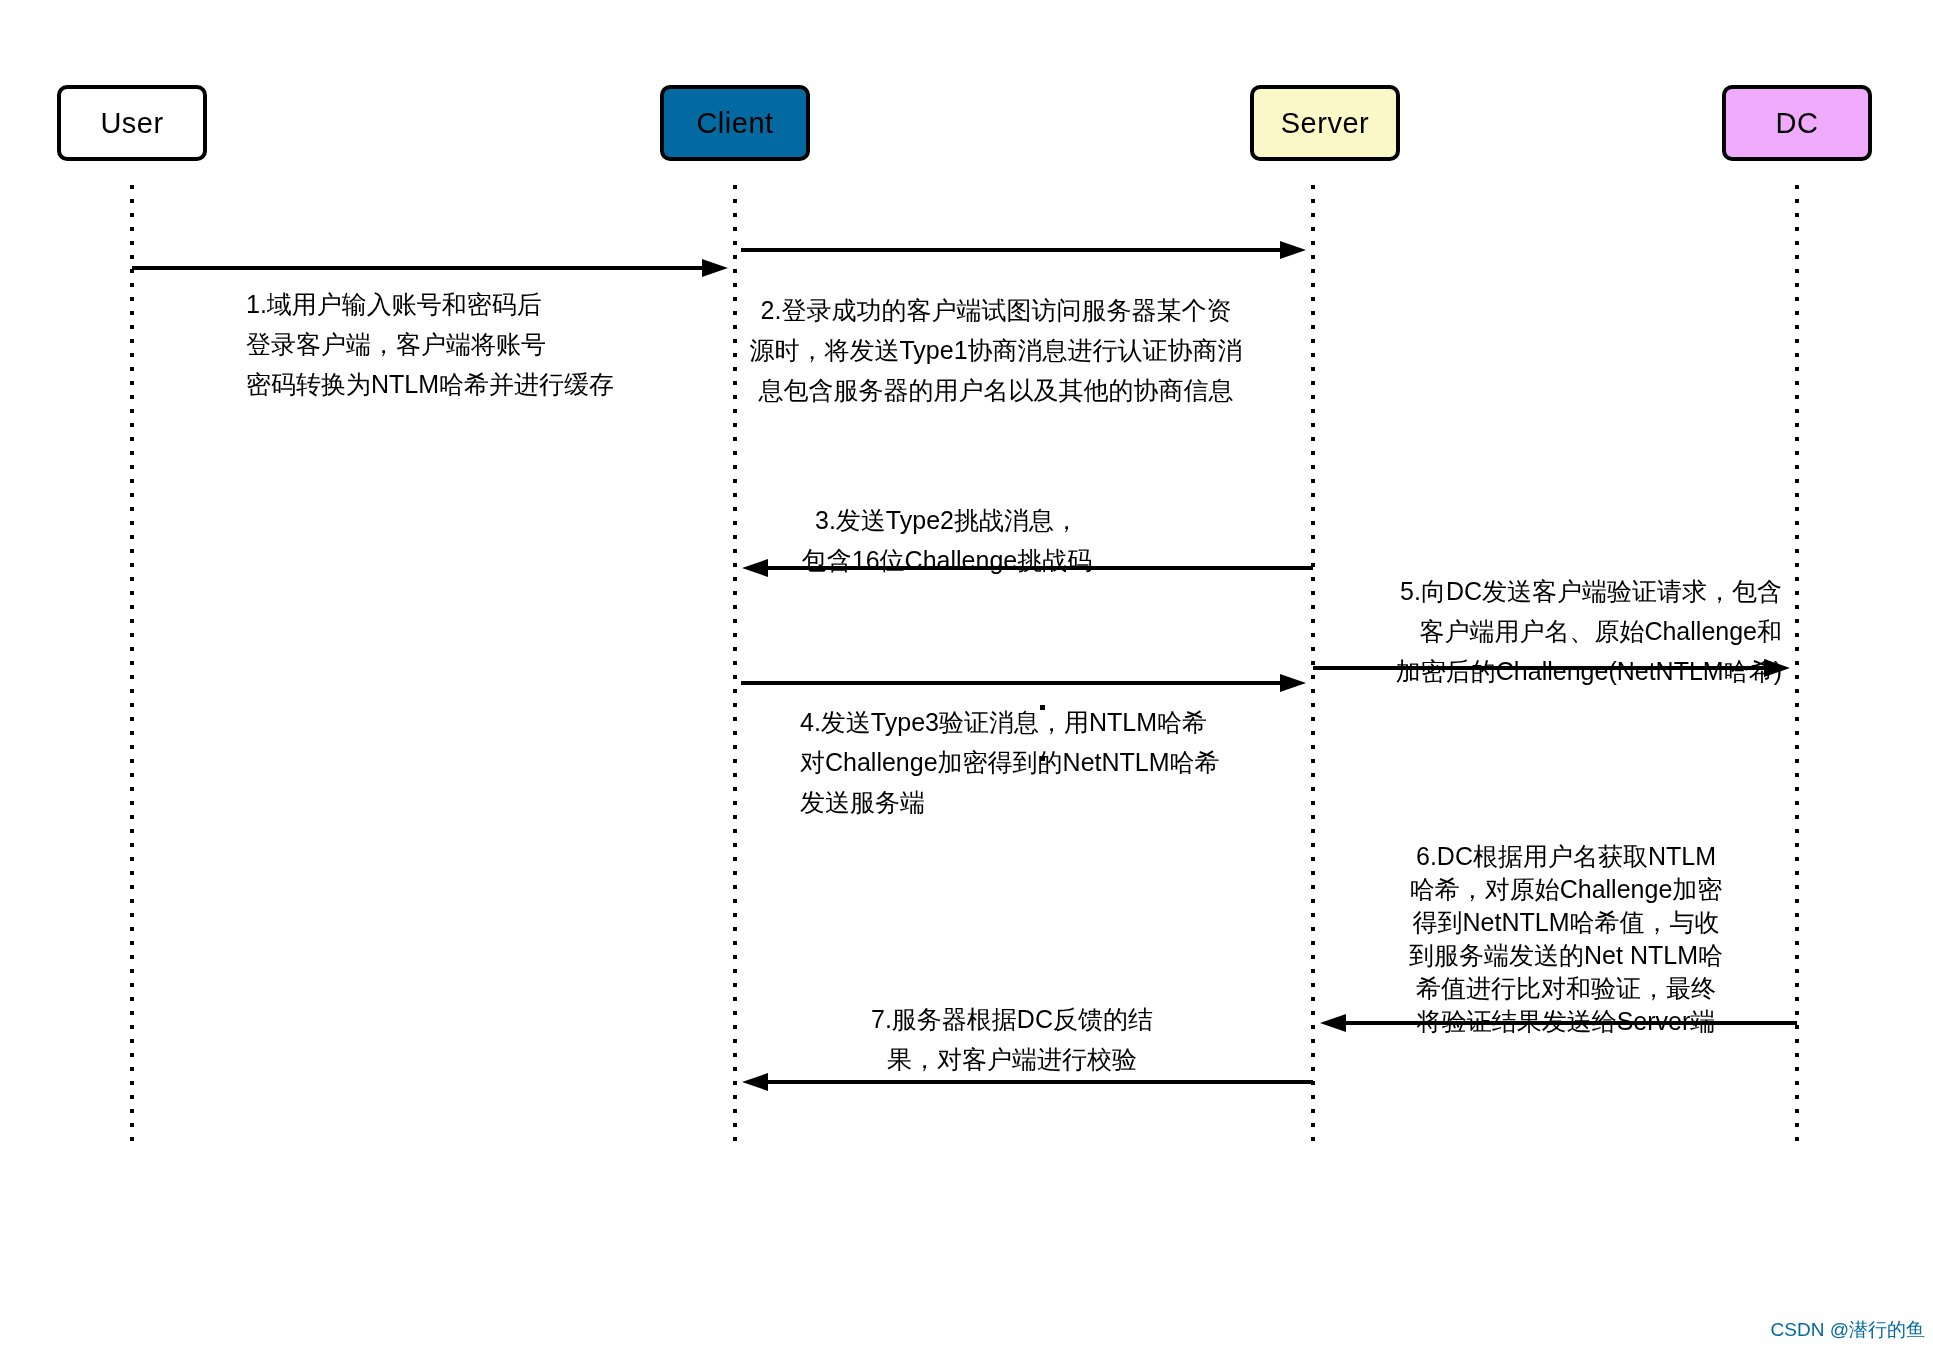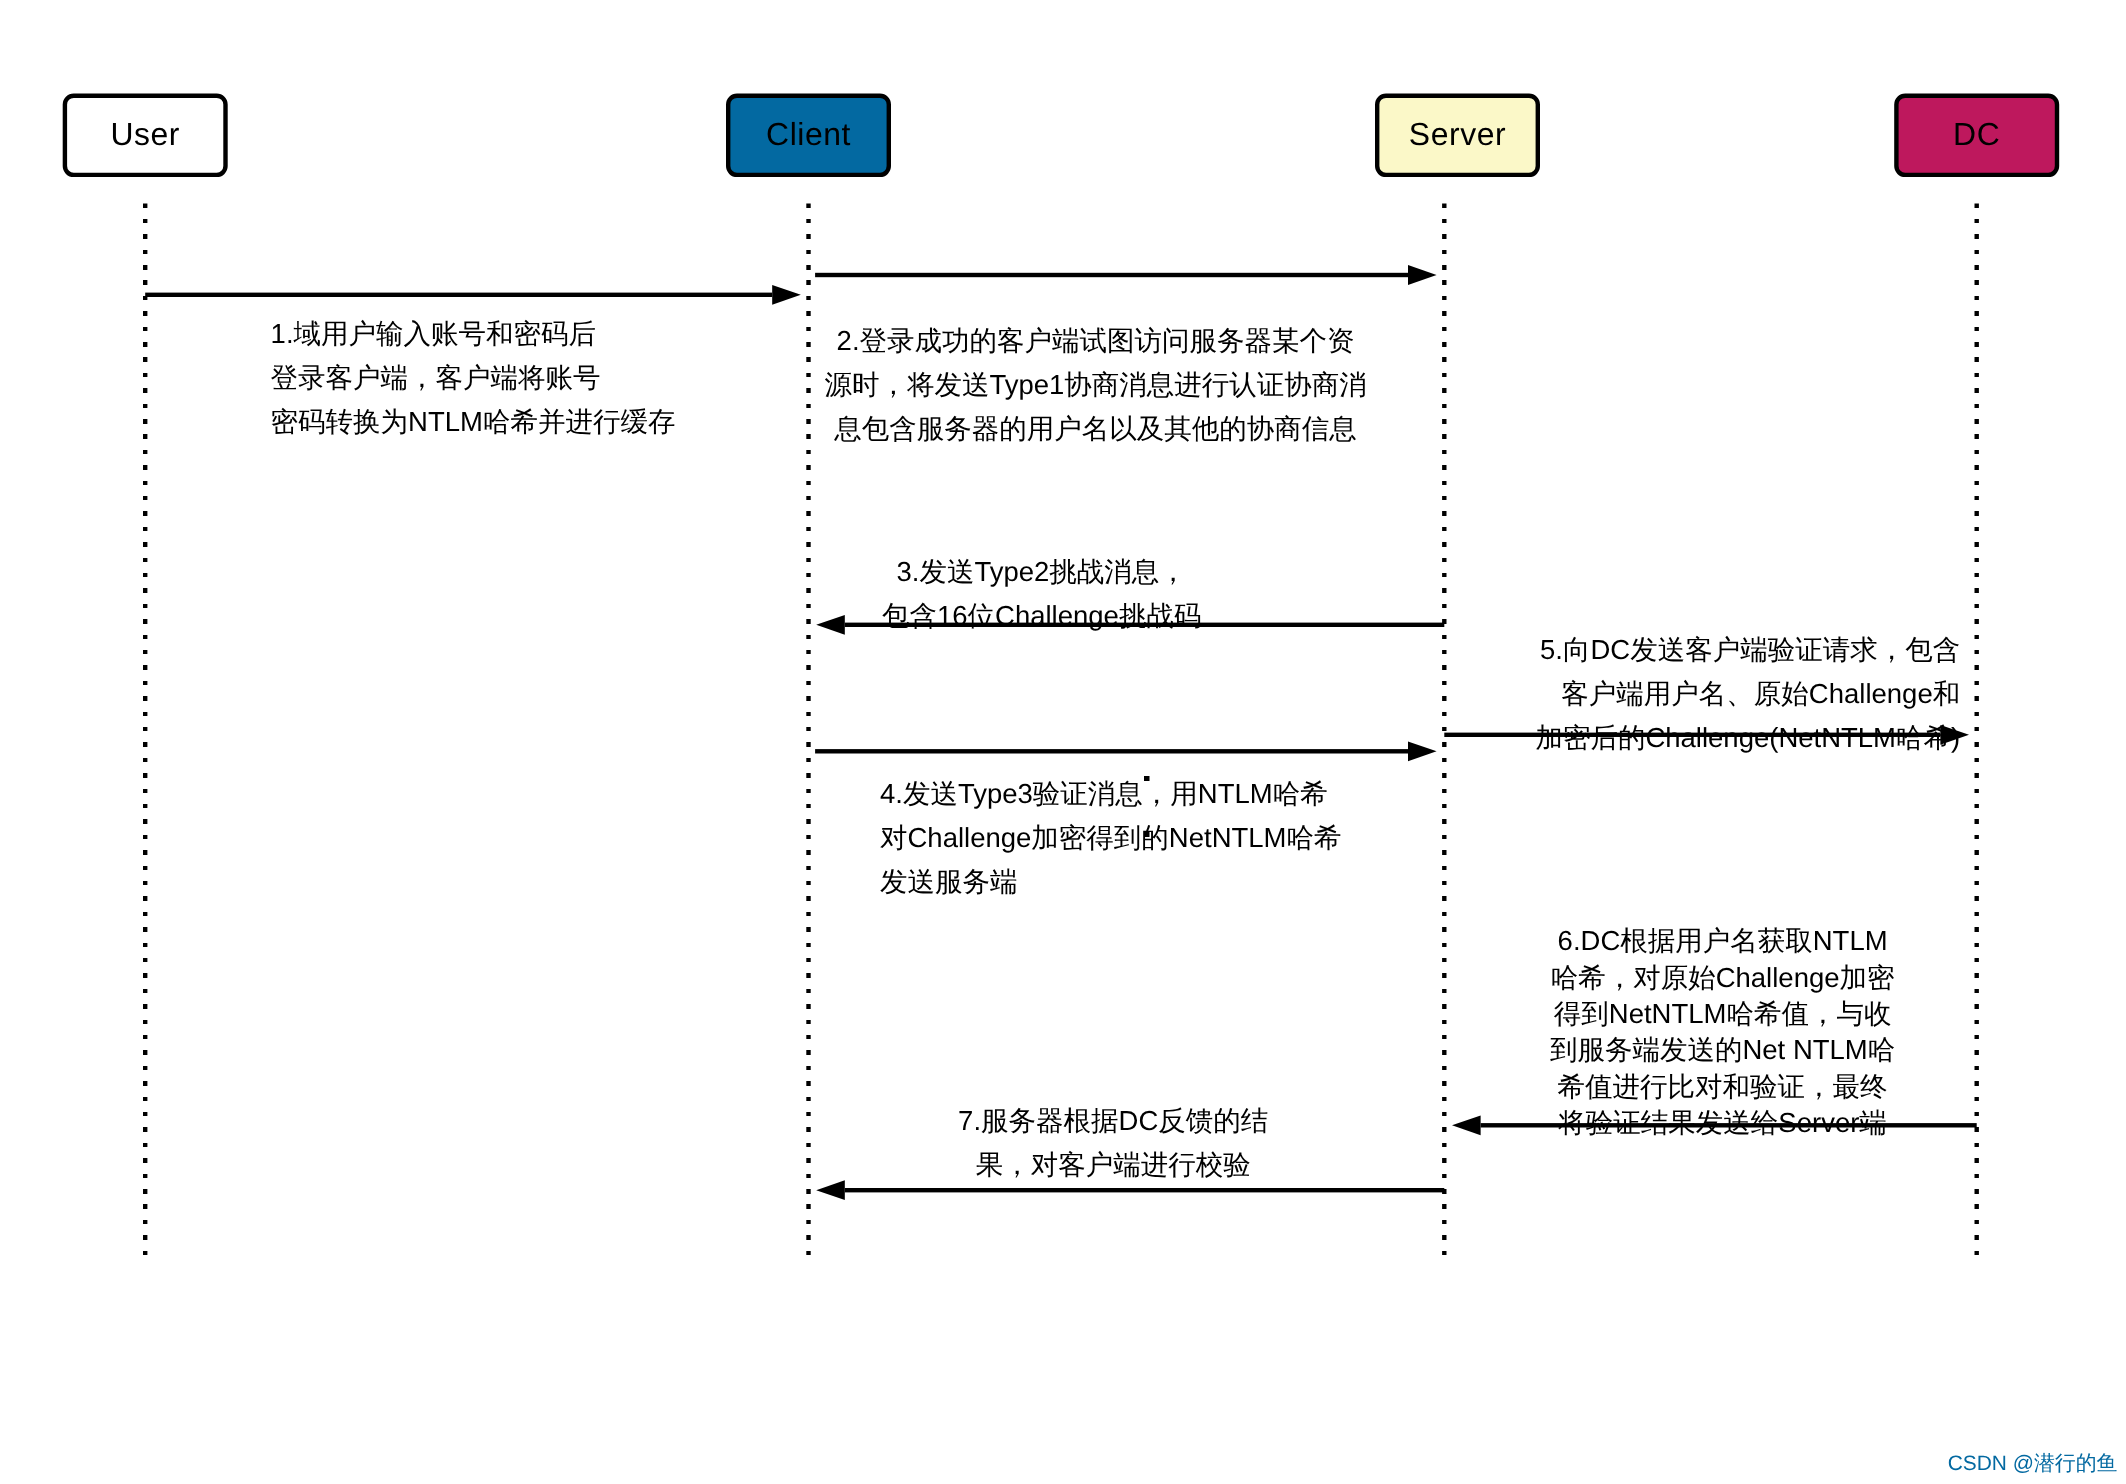--- a/index.html
+++ b/index.html
@@ -39,21 +39,21 @@
 <div class="canvas">
 
   <div class="lifeline" style="left:130px;"></div>
   <div class="lifeline" style="left:733px;"></div>
   <div class="lifeline" style="left:1311px;"></div>
   <div class="lifeline" style="left:1795px;"></div>
 
   <div class="actor" style="left: 57px; background-color: rgb(255, 255, 255);">User</div>
   <div class="actor" style="left: 660px; background-color: #0369a1;">Client</div>
   <div class="actor" style="left: 1238px; background-color: rgb(251, 248, 200); margin-left: 12px;">Server</div>
-  <div class="actor" style="left: 1722px; background-color: #be185d;">DC</div>
+  <div class="actor" style="left: 1722px; background-color: #f0abfc;">DC</div>
 
   <div>
     <div class="shaft" style="left:132px;top:266px;width:570px;"></div>
     <div class="head right" style="left:702px;top:259px;"></div>
   </div>
 
   <div>
     <div class="shaft" style="left:741px;top:248px;width:539px;"></div>
     <div class="head right" style="left:1280px;top:241px;"></div>
   </div>

